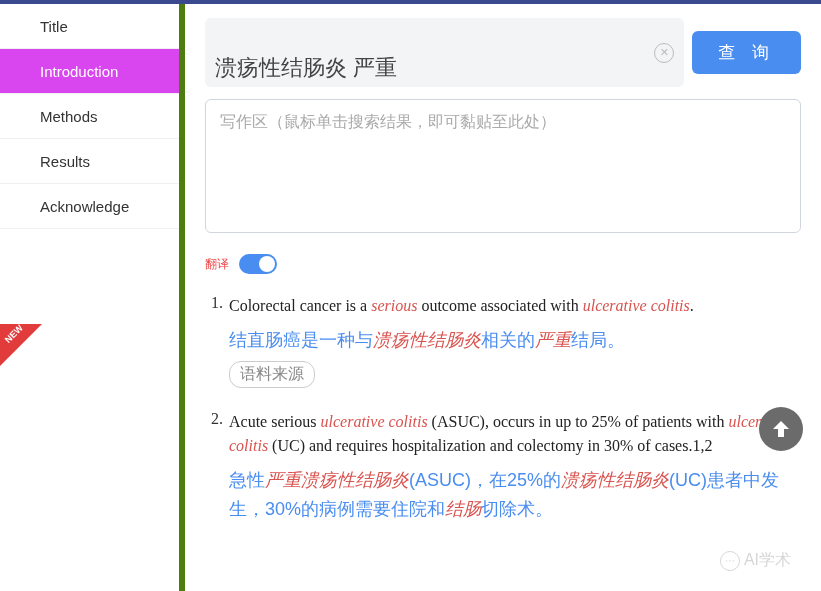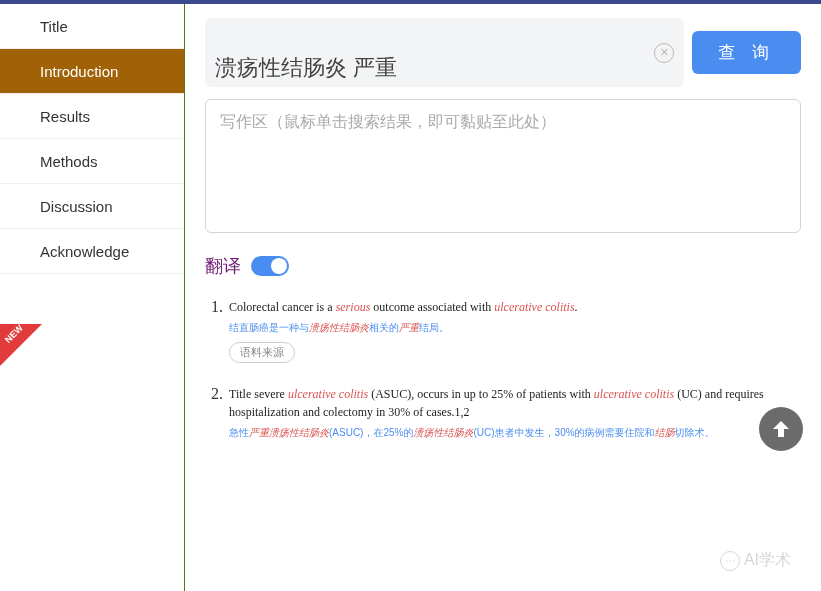--- a/index.html
+++ b/index.html
@@ -1,61 +1,60 @@
 <!DOCTYPE html>
 <html><head>
 <meta charset="utf-8">
 <style>
 * { box-sizing: border-box; margin: 0; padding: 0; }
 body { font-family: "Microsoft YaHei", Arial, sans-serif; font-size: 14px; color: #333; background: #fff; width: 821px; height: 591px; overflow: hidden; position: relative; }
 .topbar { height: 4px; background: #3b4a8f; }
 .container { display: flex; height: 587px; }
-.sidebar { width: 185px; background: #fff; border-right: 1px solid #4d7c0f; position: relative; }
+.sidebar { width: 185px; background: #fff; border-right: 6px solid #4d7c0f; position: relative; }
 .sidebar-item { height: 45px; line-height: 45px; padding-left: 40px; font-size: 15px; color: #333; cursor: pointer; border-bottom: 1px solid #f0f0f0; position: relative; }
-.sidebar-item.active { background: #a16207; color: #fff; }
+.sidebar-item.active { background: #d946ef; color: #fff; }
 .new-badge { position: absolute; left: -2px; top: 320px; width: 44px; height: 44px; }
 .new-badge svg { width: 44px; height: 44px; }
 .main { flex: 1; padding: 14px 20px 0 20px; overflow-y: auto; }
 .search-row { display: flex; align-items: center; gap: 8px; margin-bottom: 12px; }
 .search-box { flex: 1; display: flex; align-items: center; background: #f3f4f6; border-radius: 6px; padding: 6px 10px; }
 .search-input { flex: 1; border: none; background: transparent; font-size: 22px; color: #444; outline: none; font-family: inherit; margin-top: 31px; }
 .clear-btn { width: 20px; height: 20px; border: 1.5px solid #bbb; border-radius: 50%; display: flex; align-items: center; justify-content: center; color: #bbb; font-size: 11px; cursor: pointer; margin-left: 6px; }
 .query-btn { background: #4a8df0; color: #fff; border: none; border-radius: 6px; padding: 10px 26px; font-size: 17px; letter-spacing: 6px; cursor: pointer; font-family: inherit; }
 .writing-area { width: 100%; height: 134px; border: 1px solid #d0d5dd; border-radius: 6px; padding: 12px 14px; font-size: 16px; color: #aaa; resize: none; outline: none; font-family: inherit; }
 .writing-area::placeholder { color: #aaa; }
 .translate-row { display: flex; align-items: center; gap: 10px; margin: 18px 0 20px 0; }
-.translate-label { color: #701a75; font-size: 18px; }
+.translate-label { color: #ef4444; font-size: 12px; }
 .toggle { width: 38px; height: 20px; background: #4a8df0; border-radius: 10px; position: relative; cursor: pointer; }
 .toggle::after { content: ""; position: absolute; right: 2px; top: 2px; width: 16px; height: 16px; background: #fff; border-radius: 50%; }
 .results { list-style: none; }
 .result-item { margin-bottom: 22px; display: flex; }
 .result-num { width: 24px; font-size: 16px; color: #333; font-family: Georgia, serif; text-align: right; padding-right: 6px; }
 .result-body { flex: 1; }
-.result-en { font-family: Georgia, 'Times New Roman', serif; font-size: 12px; color: #222; line-height: 1.5; margin-bottom: 4px; }
+.result-en { font-family: Georgia, 'Times New Roman', serif; font-size: 16px; color: #222; line-height: 1.5; margin-bottom: 4px; }
 .hl { color: #d9534f; font-style: italic; }
-.result-zh { color: #4a8df0; font-size: 10px; line-height: 1.6; margin-bottom: 6px; }
+.result-zh { color: #4a8df0; font-size: 18px; line-height: 1.6; margin-bottom: 6px; margin-top: 8px; }
 .zh-hl { color: #d9534f; font-style: italic; }
-.source-btn { display: inline-block; border: 1px solid #ccc; border-radius: 12px; padding: 2px 10px; font-size: 11px; color: #888; cursor: pointer; background: #fff; }
+.source-btn { display: inline-block; border: 1px solid #ccc; border-radius: 12px; padding: 2px 10px; font-size: 16px; color: #888; cursor: pointer; background: #fff; }
 .scroll-top { position: absolute; right: 18px; bottom: 140px; width: 44px; height: 44px; background: #6b6b6b; border-radius: 50%; display: flex; align-items: center; justify-content: center; cursor: pointer; }
 .scroll-top svg { fill: #fff; }
 .watermark { position: absolute; right: 30px; bottom: 20px; color: #bbb; font-size: 16px; opacity: 0.6; display: flex; align-items: center; gap: 4px; }
 .watermark-icon { width: 20px; height: 20px; border: 1.5px solid #bbb; border-radius: 50%; display: flex; align-items: center; justify-content: center; font-size: 10px; }
 </style>
 </head>
 <body>
 
 <div class="topbar"></div>
 <div class="container">
   <div class="sidebar">
     <div id="sidebar-list">
         <div class="sidebar-item">Title</div>
         <div class="sidebar-item active">Introduction</div>
+        <div class="sidebar-item">Methods</div>
         <div class="sidebar-item">Results</div>
-        <div class="sidebar-item">Methods</div>
-        <div class="sidebar-item">Discussion</div>
         <div class="sidebar-item">Acknowledge</div>
       </div>
     <div class="new-badge">
       <svg viewBox="0 0 44 44">
           <polygon points="0,0 44,0 0,44" fill="#e23b3b"></polygon>
           <text x="10" y="18" fill="#fff" font-size="9" font-weight="bold" transform="rotate(-45 12 18)">NEW</text>
         </svg>
     </div>
   </div>
   <div class="main">
@@ -72,21 +71,21 @@
       <div class="toggle"></div>
     </div>
     <ol class="results" id="results-list">
         <li class="result-item">
           <div class="result-num">1.</div>
           <div class="result-body"><div class="result-en"><span>Colorectal cancer is a </span><span class="hl">serious</span><span> outcome associated with </span><span class="hl">ulcerative colitis</span><span>.</span></div><div class="result-zh"><span>结直肠癌是一种与</span><span class="zh-hl">溃疡性结肠炎</span><span>相关的</span><span class="zh-hl">严重</span><span>结局。</span></div><span class="source-btn">语料来源</span></div>
         </li>
         <li class="result-item">
           <div class="result-num">2.</div>
           <div class="result-body">
-            <div class="result-en"><span>Title severe </span><span class="hl">ulcerative colitis</span><span> (ASUC), occurs in up to 25% of patients with </span><span class="hl">ulcerative colitis</span><span> (UC) and requires hospitalization and colectomy in 30% of cases.1,2</span></div>
+            <div class="result-en"><span>Acute serious </span><span class="hl">ulcerative colitis</span><span> (ASUC), occurs in up to 25% of patients with </span><span class="hl">ulcerative colitis</span><span> (UC) and requires hospitalization and colectomy in 30% of cases.1,2</span></div>
             <div class="result-zh"><span>急性</span><span class="zh-hl">严重溃疡性结肠炎</span><span>(ASUC)，在25%的</span><span class="zh-hl">溃疡性结肠炎</span><span>(UC)患者中发生，30%的病例需要住院和</span><span class="zh-hl">结肠</span><span>切除术。</span></div>
           </div>
         </li>
       </ol>
   </div>
 </div>
 
 <div class="scroll-top">
   <svg width="24" height="24" viewBox="0 0 24 24">
       <path d="M12 4l-8 8h5v8h6v-8h5z"></path>

